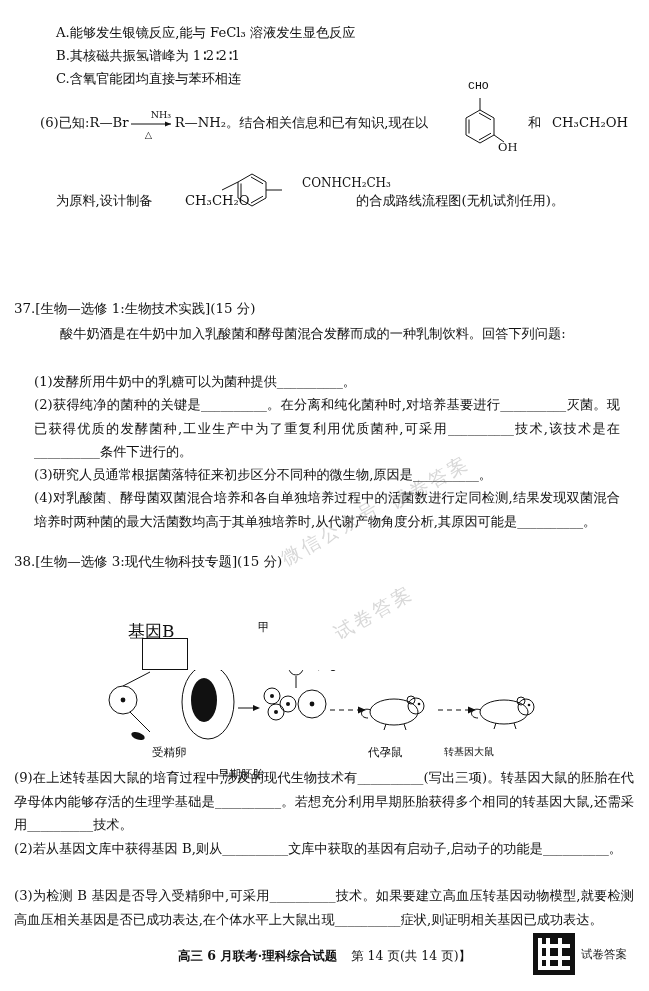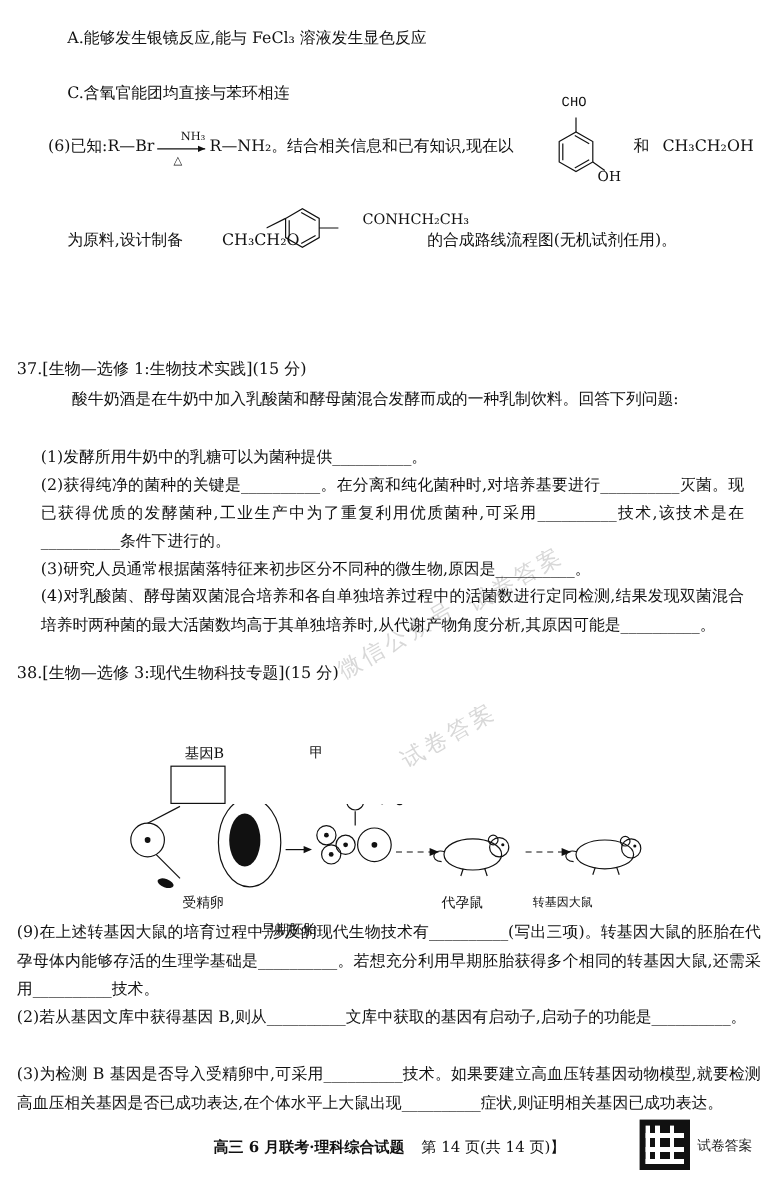--- a/index.html
+++ b/index.html
@@ -55,20 +55,21 @@
 </head>
 <body>
 
 <div class="page">
 
   <div class="wm wm1">试卷答案</div>
   <div class="wm wm2">微信公众号</div>
   <div class="wm wm3">试卷答案</div>
 
   <div class="blk txt" style="left:56px;top:22px;width:560px;">A.能够发生银镜反应,能与 FeCl₃ 溶液发生显色反应</div>
+  <div class="blk txt" style="left:56px;top:45px;width:560px;">B.其核磁共振氢谱峰为 1∶2∶2∶1</div>
   <div class="blk txt" style="left:56px;top:68px;width:560px;">C.含氧官能团均直接与苯环相连</div>
 
   <div class="blk" style="left:40px;top:112px;width:600px;">
     <div class="line-row" style="font-size:13.2px;line-height:22px;">
       <span>(6)已知:</span>
       <span class="ch">R—Br</span>
       <span style="display:inline-block;position:relative;width:46px;height:22px;">
         <span style="position:absolute;left:6px;top:-8px;font-size:9.5px;margin-left:16px;">NH₃</span>
         <svg width="46" height="10" viewBox="0 0 46 10" style="position:absolute;left:0;top:7px;">
           <line x1="2" y1="5" x2="42" y2="5" stroke="#111" stroke-width="1"></line>
@@ -124,21 +125,21 @@
   <div class="blk para" style="left:34px;top:463px;width:586px;">(3)研究人员通常根据菌落特征来初步区分不同种的微生物,原因是__________。</div>
   <div class="blk para" style="left:34px;top:486px;width:586px;">(4)对乳酸菌、酵母菌双菌混合培养和各自单独培养过程中的活菌数进行定同检测,结果发现双菌混合培养时两种菌的最大活菌数均高于其单独培养时,从代谢产物角度分析,其原因可能是__________。</div>
 
   <div class="blk sec-title" style="left:14px;top:551px;width:620px;">
     <span>38.</span><span>[生物—选修 3:现代生物科技专题](15 分)</span>
   </div>
 
   <div class="blk" style="left:90px;top:640px;width:520px;height:130px;">
 
     <div style="position:absolute;left:52px;top:-2px;width:44px;height:30px;border:1px solid #111;"></div>
-    <span style="position:absolute;left:64px;top:-20px;font-size:12px;">基因B</span>
+    <span style="position:absolute;left:38px;top:-20px;font-size:17px;">基因B</span>
     <span style="position:absolute;left:168px;top:-20px;font-size:11.5px;">甲</span>
 
     <svg width="520" height="120" viewBox="0 0 520 120" style="position:absolute;left:0;top:30px;">
 
       <circle cx="33" cy="30" r="14" fill="none" stroke="#111" stroke-width="1"></circle>
       <circle cx="33" cy="30" r="2.4" fill="#111"></circle>
 
       <line x1="60" y1="2" x2="33" y2="16" stroke="#111" stroke-width="1"></line>
       <line x1="40" y1="42" x2="60" y2="62" stroke="#111" stroke-width="1"></line>
       <ellipse cx="48" cy="66" rx="7" ry="3.5" fill="#111" transform="rotate(20 48 66)"></ellipse>

